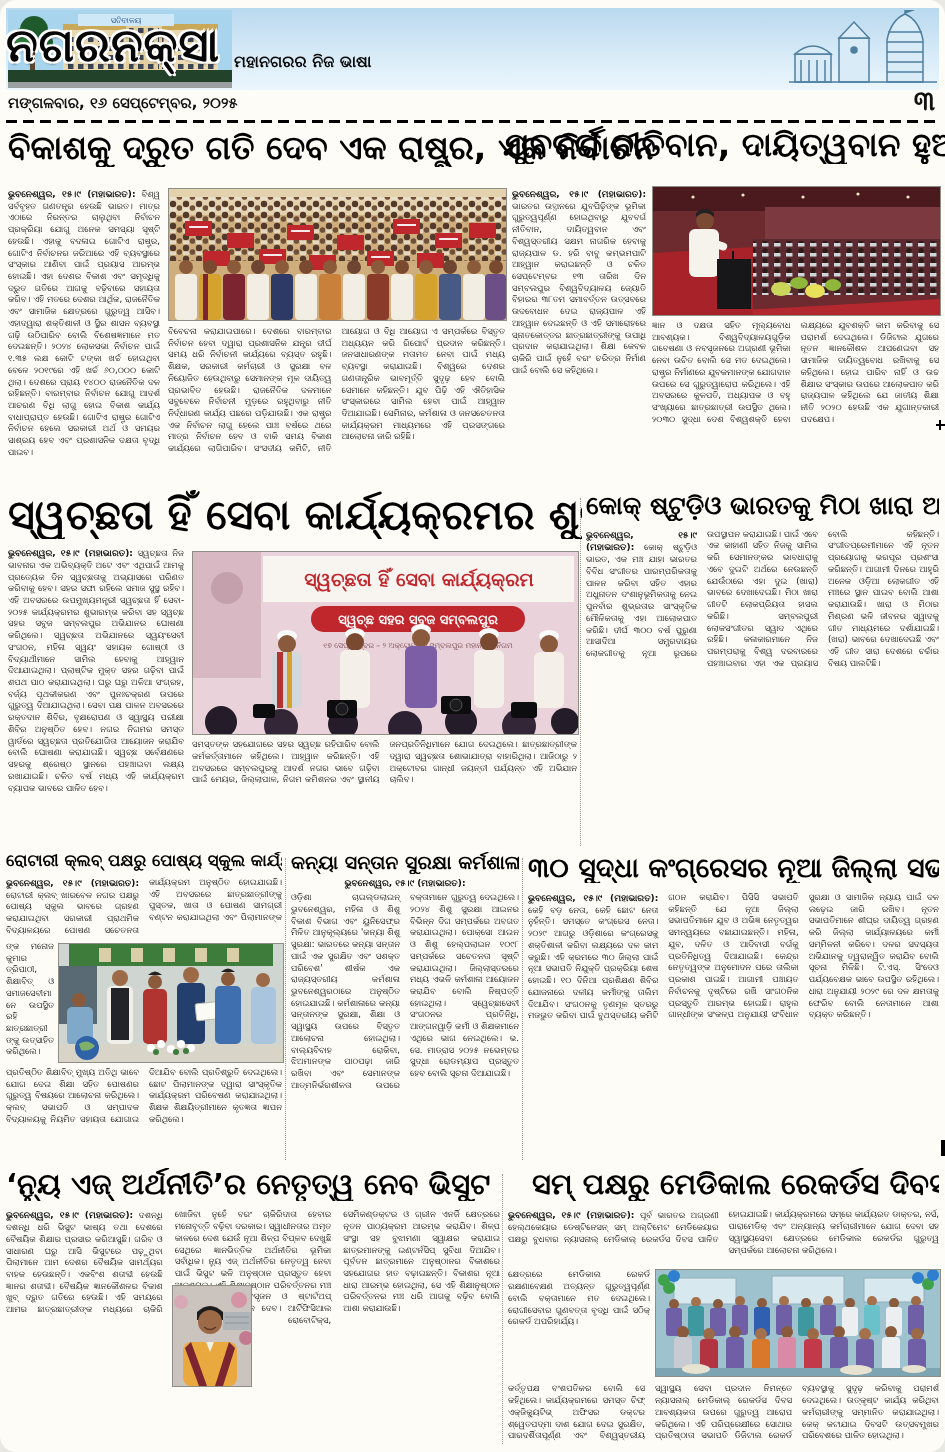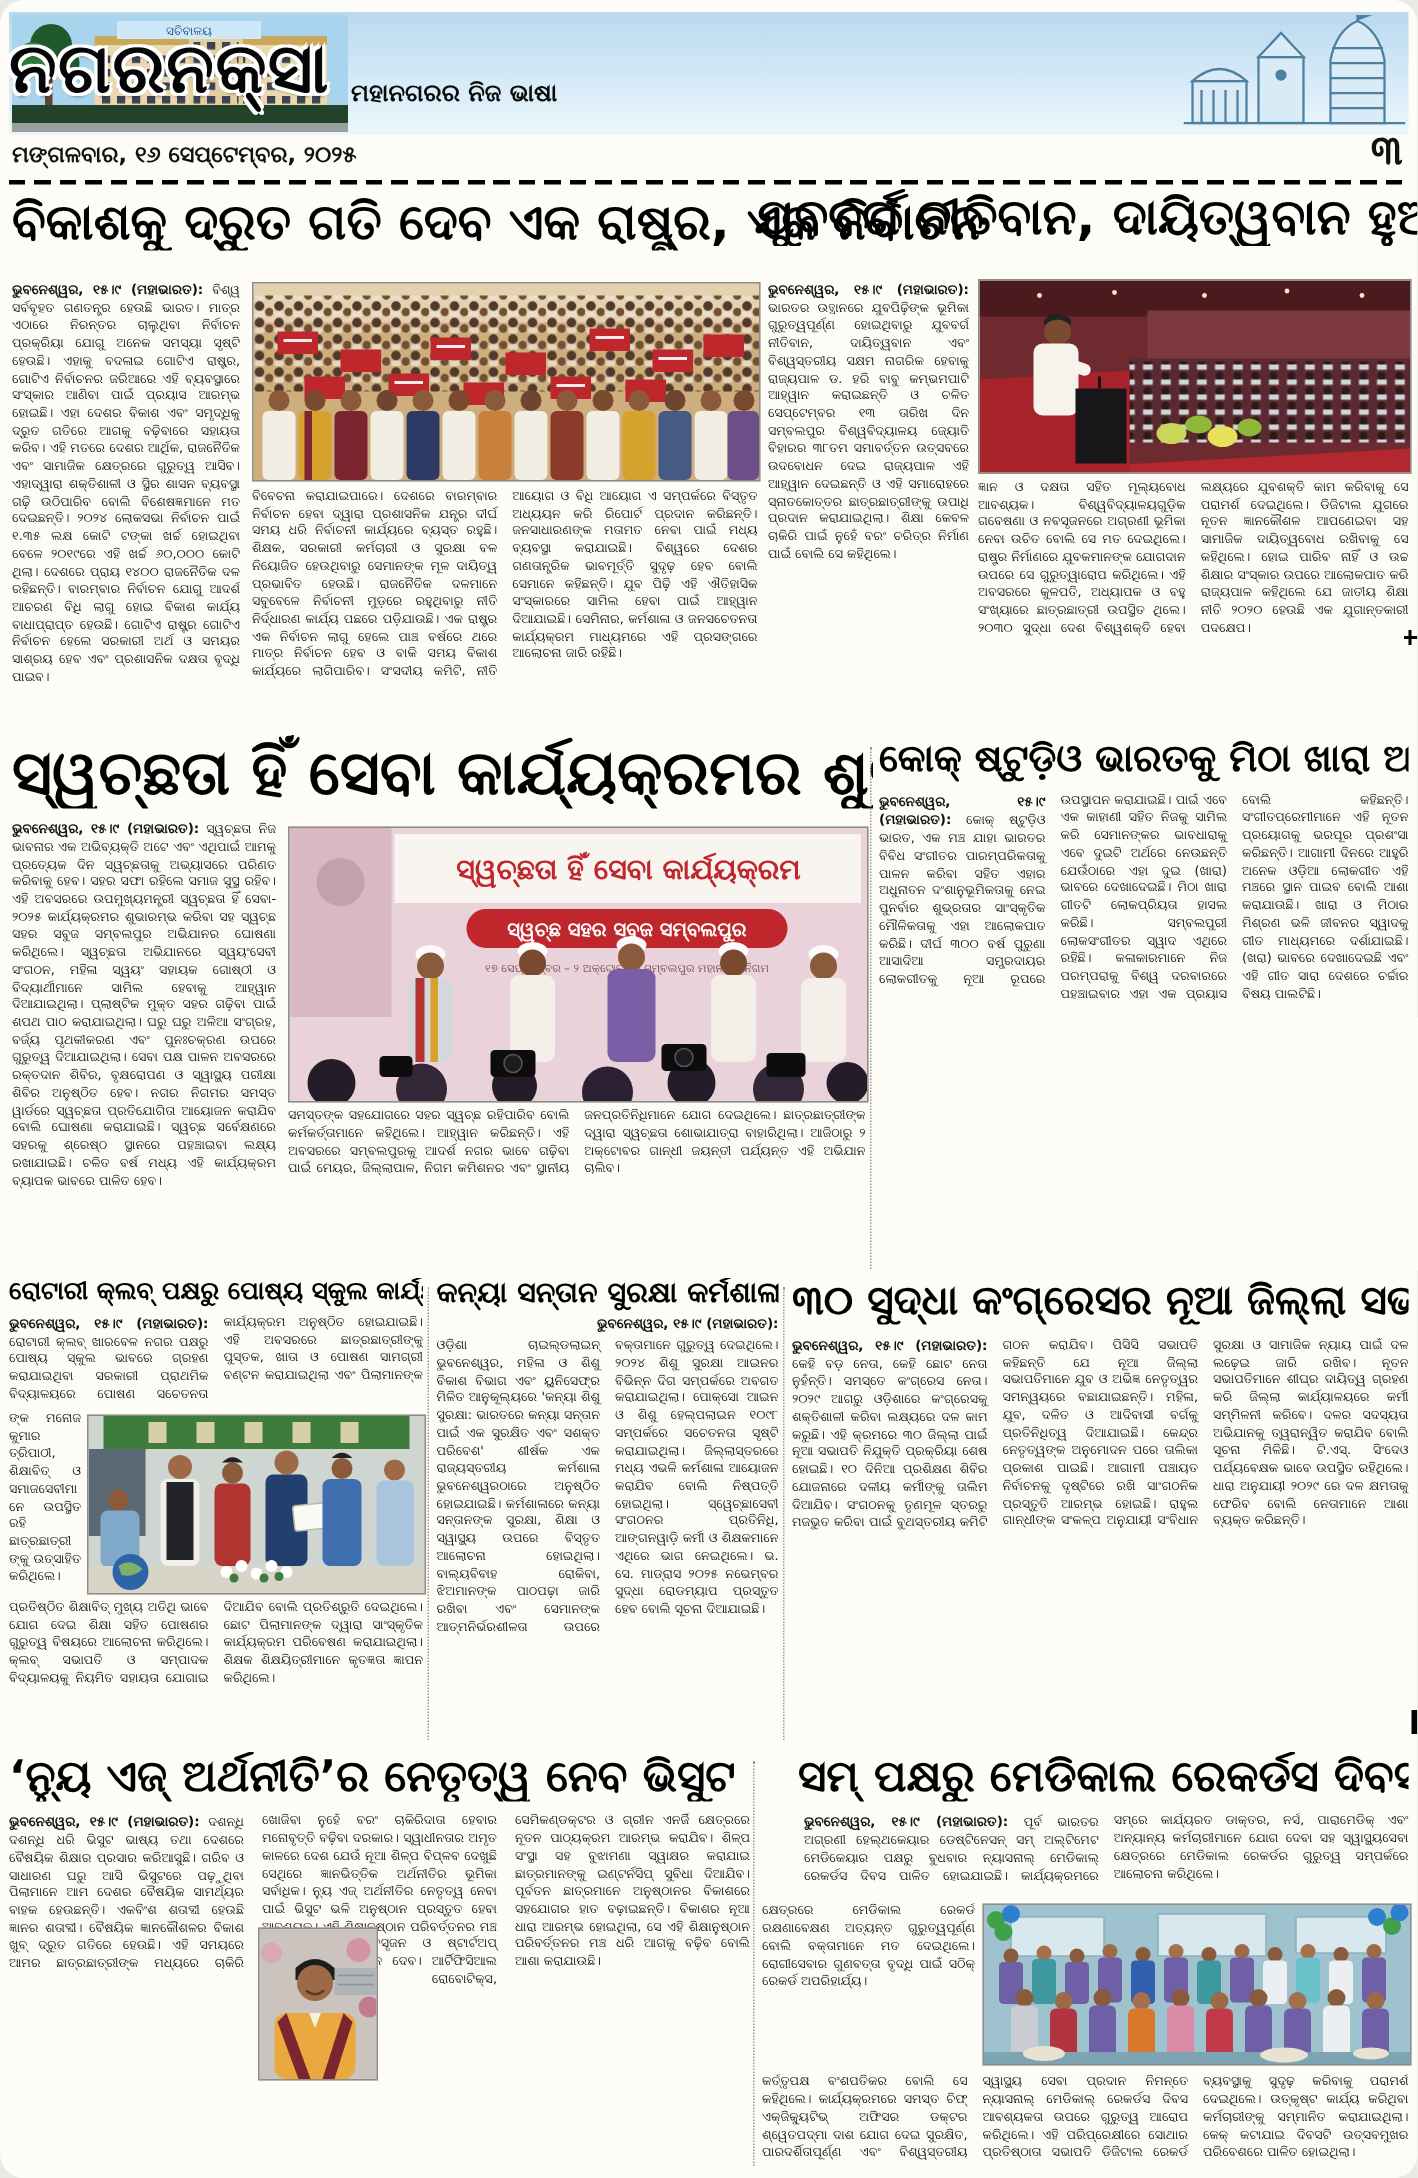--- a/index.html
+++ b/index.html
@@ -25,21 +25,21 @@
   .body-txt{font-size:8.5px;line-height:1.38;text-align:justify;overflow:hidden;
             word-break:break-word;}
   .body-txt b{font-size:9px;}
   .cols2{column-count:2;column-gap:10px;}
   .cols3{column-count:3;column-gap:10px;}
   .abs{position:absolute;}
   .photo{position:absolute;border:1px solid #8e8e86;background:#ccc;overflow:hidden;}
   .photo svg{display:block;}
   .vrule{position:absolute;width:0;border-left:1px dotted #9a9a92;}
   .mark{position:absolute;background:#000;}
-  .center{text-align:right;}
+  .center{text-align:center;}
 </style>
 </head>
 <body>
 
 <div class="page">
 
   <div class="masthead">
     <div class="m-left photo" style="border:none;background:transparent;">
       <svg width="224" height="78" viewBox="0 0 224 78">
         <rect width="224" height="78" fill="#a9d4ee"></rect>
@@ -440,21 +440,21 @@
           <path d="M56,56 L42,100 L50,100 L62,62 Z" fill="#7c2430"></path>
           <polygon points="33,56 41,56 37,66" fill="#f6f0e2"></polygon>
         </svg>
       </div>
     </div>
   </div>
 
   <div class="vrule" style="left:502px;top:1174px;height:270px;"></div>
   <div class="art" style="left:508px;top:1168px;width:431px;height:280px;">
     <div class="hl" style="font-size:29px;margin-left:24px;">ସମ୍ ପକ୍ଷରୁ ମେଡିକାଲ ରେକର୍ଡସ ଦିବସ</div>
-    <div class="body-txt cols2" style="height:58px;margin-top:8px;margin-left:28px;">
+    <div class="body-txt cols2" style="height:58px;margin-top:8px;">
       <b>ଭୁବନେଶ୍ୱର, ୧୫।୯ (ମହାଭାରତ):</b>
       <span>ପୂର୍ବ ଭାରତର ଅଗ୍ରଣୀ ହେଲ୍ଥକେୟାର ଡେଷ୍ଟିନେସନ୍ ସମ୍ ଅଲ୍ଟିମେଟ ମେଡିକେୟାର ପକ୍ଷରୁ ବୁଧବାର ନ୍ୟାସନାଲ୍ ମେଡିକାଲ୍ ରେକର୍ଡସ ଦିବସ ପାଳିତ ହୋଇଯାଇଛି। କାର୍ଯ୍ୟକ୍ରମରେ ସମ୍‌ରେ କାର୍ଯ୍ୟରତ ଡାକ୍ତର, ନର୍ସ, ପାରାମେଡିକ୍ ଏବଂ ଅନ୍ୟାନ୍ୟ କର୍ମଚାରୀମାନେ ଯୋଗ ଦେବା ସହ ସ୍ୱାସ୍ଥ୍ୟସେବା କ୍ଷେତ୍ରରେ ମେଡିକାଲ ରେକର୍ଡର ଗୁରୁତ୍ୱ ସମ୍ପର୍କରେ ଆଲୋଚନା କରିଥିଲେ।</span>
     </div>
     <div style="position:relative;height:112px;">
       <div class="body-txt abs" style="left:0;top:2px;width:142px;height:108px;">
         <span>କ୍ଷେତ୍ରରେ ମେଡିକାଲ ରେକର୍ଡ ରକ୍ଷଣାବେକ୍ଷଣ ଅତ୍ୟନ୍ତ ଗୁରୁତ୍ୱପୂର୍ଣ୍ଣ ବୋଲି ବକ୍ତାମାନେ ମତ ଦେଇଥିଲେ। ରୋଗୀସେବାର ଗୁଣବତ୍ତା ବୃଦ୍ଧି ପାଇଁ ସଠିକ୍ ରେକର୍ଡ ଅପରିହାର୍ଯ୍ୟ।</span>
       </div>
       <div class="photo" style="left:147px;top:2px;width:284px;height:106px;">
         <svg width="284" height="106" viewBox="0 0 284 106">
           <rect width="284" height="106" fill="#9fc2cf"></rect>

